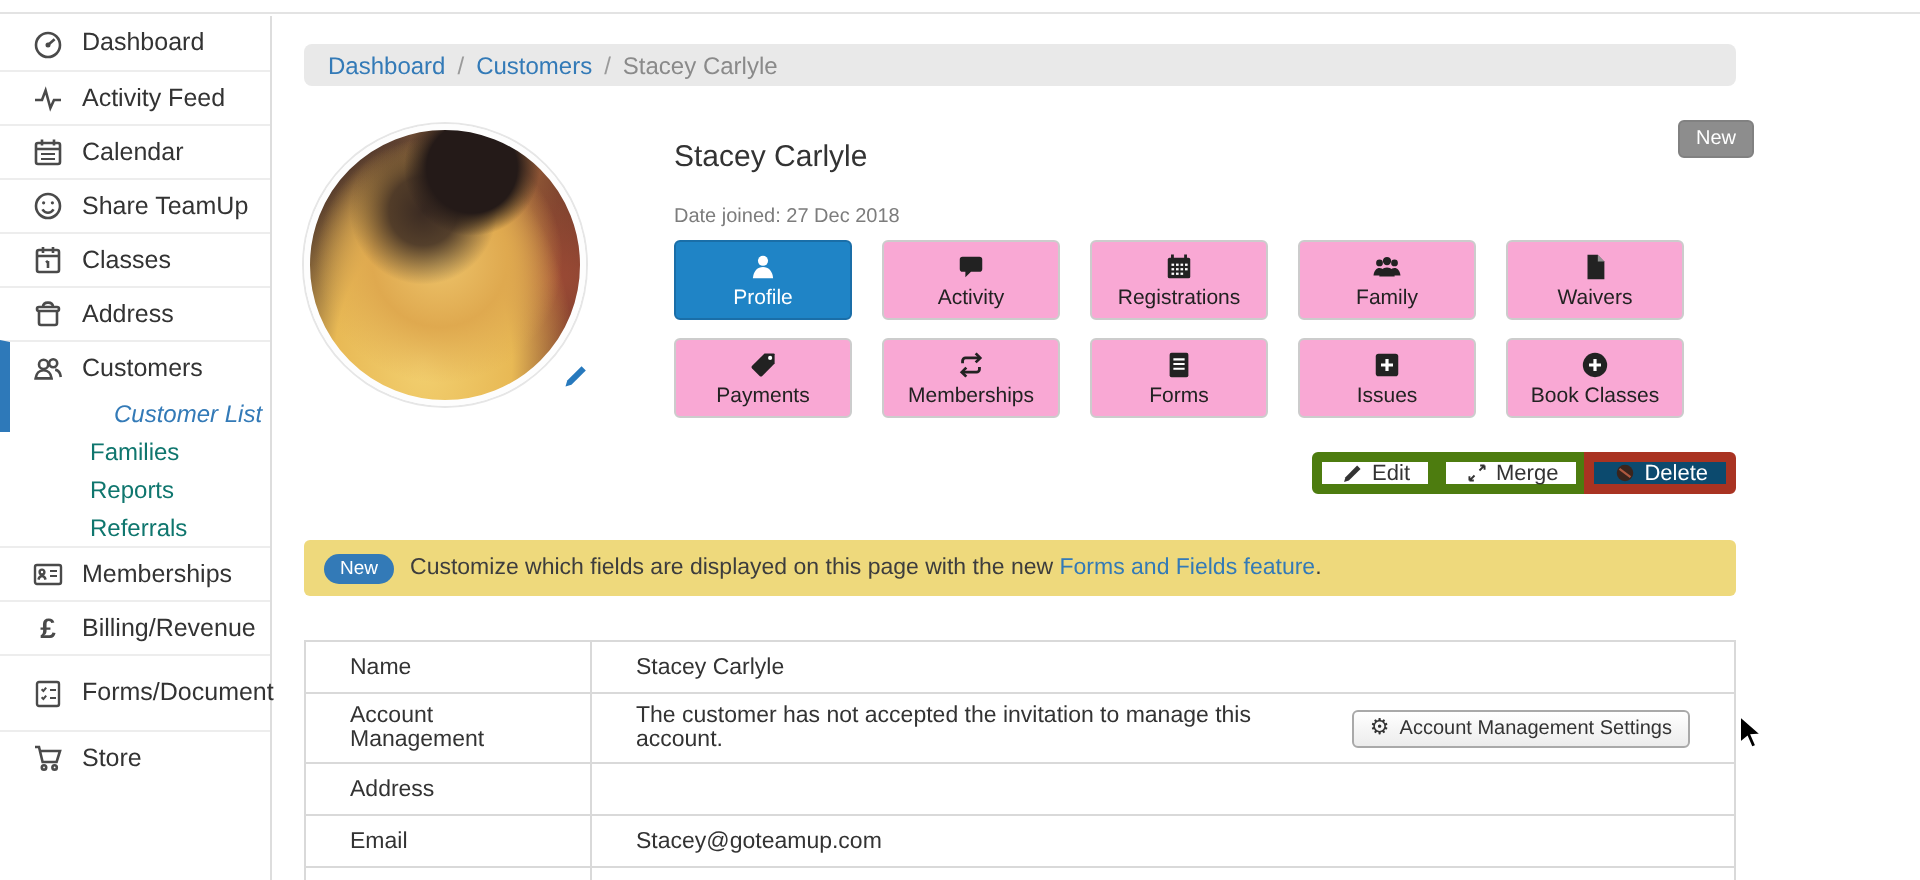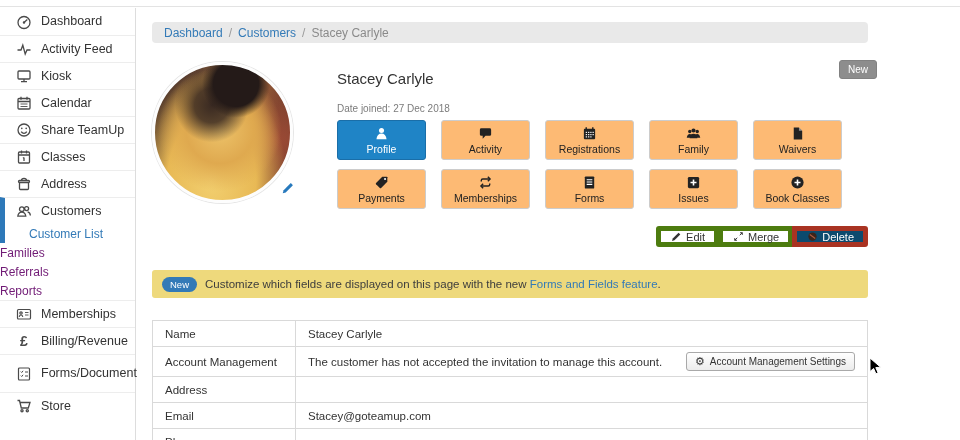--- a/index.html
+++ b/index.html
@@ -10,22 +10,22 @@
 
   
   .sidebar { position:absolute; top:8px; left:0; width:136px; height:432px; background:#fff; border-right:1px solid #ddd; }
   .snav-item { display:flex; align-items:center; gap:9px; height:27px; padding-left:16px; border-top:1px solid #ededed; cursor:pointer; }
   .snav-item:first-child { border-top:none; }
   .snav-item .sicon { width:16px; height:16px; flex:0 0 16px; color:#4a4a4a; display:flex; align-items:center; justify-content:center; }
   .snav-item .slabel { font-size:12.5px; color:#333; line-height:1.15; }
   .snav-item.two-line { height:38px; }
   .snav-item.active-parent { border-left:5px solid #2e79b9; padding-left:11px; }
   .subnav { }
-  .subnav-item { display:flex; align-items:center; height:19px; font-size:12px; color:#701a75; cursor:pointer; }
-  .subnav-item.active-sub { border-left:5px solid #2e79b9; padding-left:24px; color:#337ab7; }
+  .subnav-item { display:flex; align-items:center; height:19px; padding-left:45px; font-size:12px; color:#0f766e; cursor:pointer; }
+  .subnav-item.active-sub { border-left:5px solid #2e79b9; padding-left:52px; color:#337ab7;font-style:italic; }
   .glyph-pound { font-size:14px; font-weight:bold; color:#4a4a4a; line-height:1; }
 
   
   .main { position:absolute; top:8px; left:137px; width:823px; height:432px; background:#fff; }
 
   .breadcrumb { position:absolute; left:15px; top:14px; width:716px; height:21px; background:#e9e9e9; border-radius:4px;
     display:flex; align-items:center; padding:0 12px; font-size:12px; gap:6px; }
   .breadcrumb a { color:#337ab7; text-decoration:none; cursor:pointer; }
   .breadcrumb .sep { color:#9a9a9a; }
   .breadcrumb .current { color:#8a8a8a; }
@@ -43,40 +43,40 @@
   .photo-edit { position:absolute; right:-2px; bottom:8px; width:14px; height:14px; color:#2779bd; cursor:pointer; }
 
   .cust-name { position:absolute; left:200px; top:62px; font-size:15px; color:#333; }
   .date-joined { position:absolute; left:200px; top:95px; font-size:10px; color:#7c7c7c; }
 
   .new-btn { position:absolute; left:702px; top:52px; background:#8d8d8d; color:#fff; border:1px solid #818181;
     border-radius:3px; font-size:10px; padding:3px 8px; cursor:pointer; }
 
   .tabs { position:absolute; left:200px; top:112px; display:grid; grid-template-columns:repeat(5,89px);
     grid-auto-rows:40px; column-gap:15px; row-gap:9px; }
-  .tab { border:1px solid #ccc; border-radius:3px; background:#fdba74; display:flex; flex-direction:column;
+  .tab { border:1px solid #ccc; border-radius:3px; background:#f9a8d4; display:flex; flex-direction:column;
     align-items:center; justify-content:center; gap:2px; cursor:pointer; color:#222; }
   .tab .ticon { width:15px; height:15px; display:flex; align-items:center; justify-content:center; }
   .tab .tlabel { font-size:10.5px; }
   .tab.active { background:#1f84c6; border-color:#1a6ea8; color:#fff; }
 
   .actions { position:absolute; top:218px; right:92px; display:flex; }
   .abtn { display:inline-flex; align-items:center; gap:4px; height:21px; padding:0 9px; background:#fff;
     border:5px solid #4d7c0f; font-size:11px; color:#333; cursor:pointer; margin-left:-1px; }
   .abtn:first-child { border-radius:3px 0 0 3px; margin-left:0; }
   .abtn.danger { background:#0c4a6e; border-color:#a93322; color:#fff; border-radius:0 3px 3px 0; }
   .abtn .aicon { width:12px; height:12px; display:flex; align-items:center; justify-content:center; }
 
   .banner { position:absolute; left:15px; top:262px; width:716px; height:28px; background:#eed97c; border-radius:3px;
     display:flex; align-items:center; padding:0 10px; font-size:11.5px; color:#3d3d3d; }
   .banner .badge { background:#337ab7; color:#fff; border-radius:9px; font-size:9.5px; padding:2px 8px; margin-right:8px; flex:0 0 auto; }
   .banner a { color:#337ab7; text-decoration:none; cursor:pointer; }
 
   .details { position:absolute; left:15px; top:312px; width:716px; border-collapse:collapse; background:#fff; font-size:11.5px; }
-  .details td { border:1px solid #d9d9d9; padding:5px 12px; vertical-align:middle; color:#333; }
+  .details td { border:1px solid #d9d9d9; padding:5px 22px; vertical-align:middle; color:#333; }
   .details td.lbl { width:143px; }
   .details tr { height:26px; }
   .details tr.tall { height:29px; }
   .val-flex { display:flex; align-items:center; justify-content:space-between; gap:15px; }
   .settings-btn { display:inline-flex; align-items:center; gap:5px; height:19px; padding:0 8px; font-size:10px; color:#333;
     background:linear-gradient(#fff,#ececec); border:1px solid #a9a9a9; border-radius:3px; cursor:pointer; white-space:nowrap; }
   .gear { font-size:11px; line-height:1; }
 
   .cursor { position:absolute; left:869px; top:357px; width:14px; height:20px; z-index:50; pointer-events:none; }
 </style>
@@ -101,29 +101,20 @@
 
     <div class="snav-item">
       <span class="sicon">
         <svg viewBox="0 0 16 16" width="16" height="16" fill="none" stroke="currentColor" stroke-width="1.3">
             <polyline points="1.5,9 5,9 6.8,4.2 9.2,13 11,9 14.5,9"></polyline>
           </svg>
       </span>
       <span class="slabel">Activity Feed</span>
     </div>
 
-    <div class="snav-item">
-      <span class="sicon">
-        <svg viewBox="0 0 16 16" width="16" height="16" fill="none" stroke="currentColor" stroke-width="1.3">
-            <rect x="2" y="3" width="12" height="8" rx="1"></rect>
-            <path d="M8 11v2.3M5 13.7h6"></path>
-          </svg>
-      </span>
-      <span class="slabel">Kiosk</span>
-    </div>
 
     <div class="snav-item">
       <span class="sicon">
         <svg viewBox="0 0 16 16" width="16" height="16" fill="none" stroke="currentColor" stroke-width="1.3">
             <rect x="2" y="3.5" width="12" height="10.5" rx="1"></rect>
             <path d="M5 1.8v3M11 1.8v3M2 6.5h12"></path>
             <path stroke-width="0.9" d="M4.5 9h7M4.5 11.5h7"></path>
           </svg>
       </span>
       <span class="slabel">Calendar</span>
@@ -176,24 +167,24 @@
     </div>
 
     <div class="subnav">
       <div class="subnav-item active-sub">
         <span>Customer List</span>
       </div>
       <div class="subnav-item">
         <span>Families</span>
       </div>
       <div class="subnav-item">
+        <span>Reports</span>
+      </div>
+      <div class="subnav-item">
         <span>Referrals</span>
-      </div>
-      <div class="subnav-item">
-        <span>Reports</span>
       </div>
     </div>
 
     <div class="snav-item">
       <span class="sicon">
         <svg viewBox="0 0 16 16" width="16" height="16" fill="none" stroke="currentColor" stroke-width="1.2">
             <rect x="1.5" y="3.5" width="13" height="9.5" rx="1"></rect>
             <circle cx="5" cy="7" r="1.2"></circle>
             <path d="M3.2 10.8c.3-1.2 1-1.8 1.8-1.8s1.5.6 1.8 1.8"></path>
             <path stroke-width="0.9" d="M9 6.5h3.5M9 9h3.5"></path>

